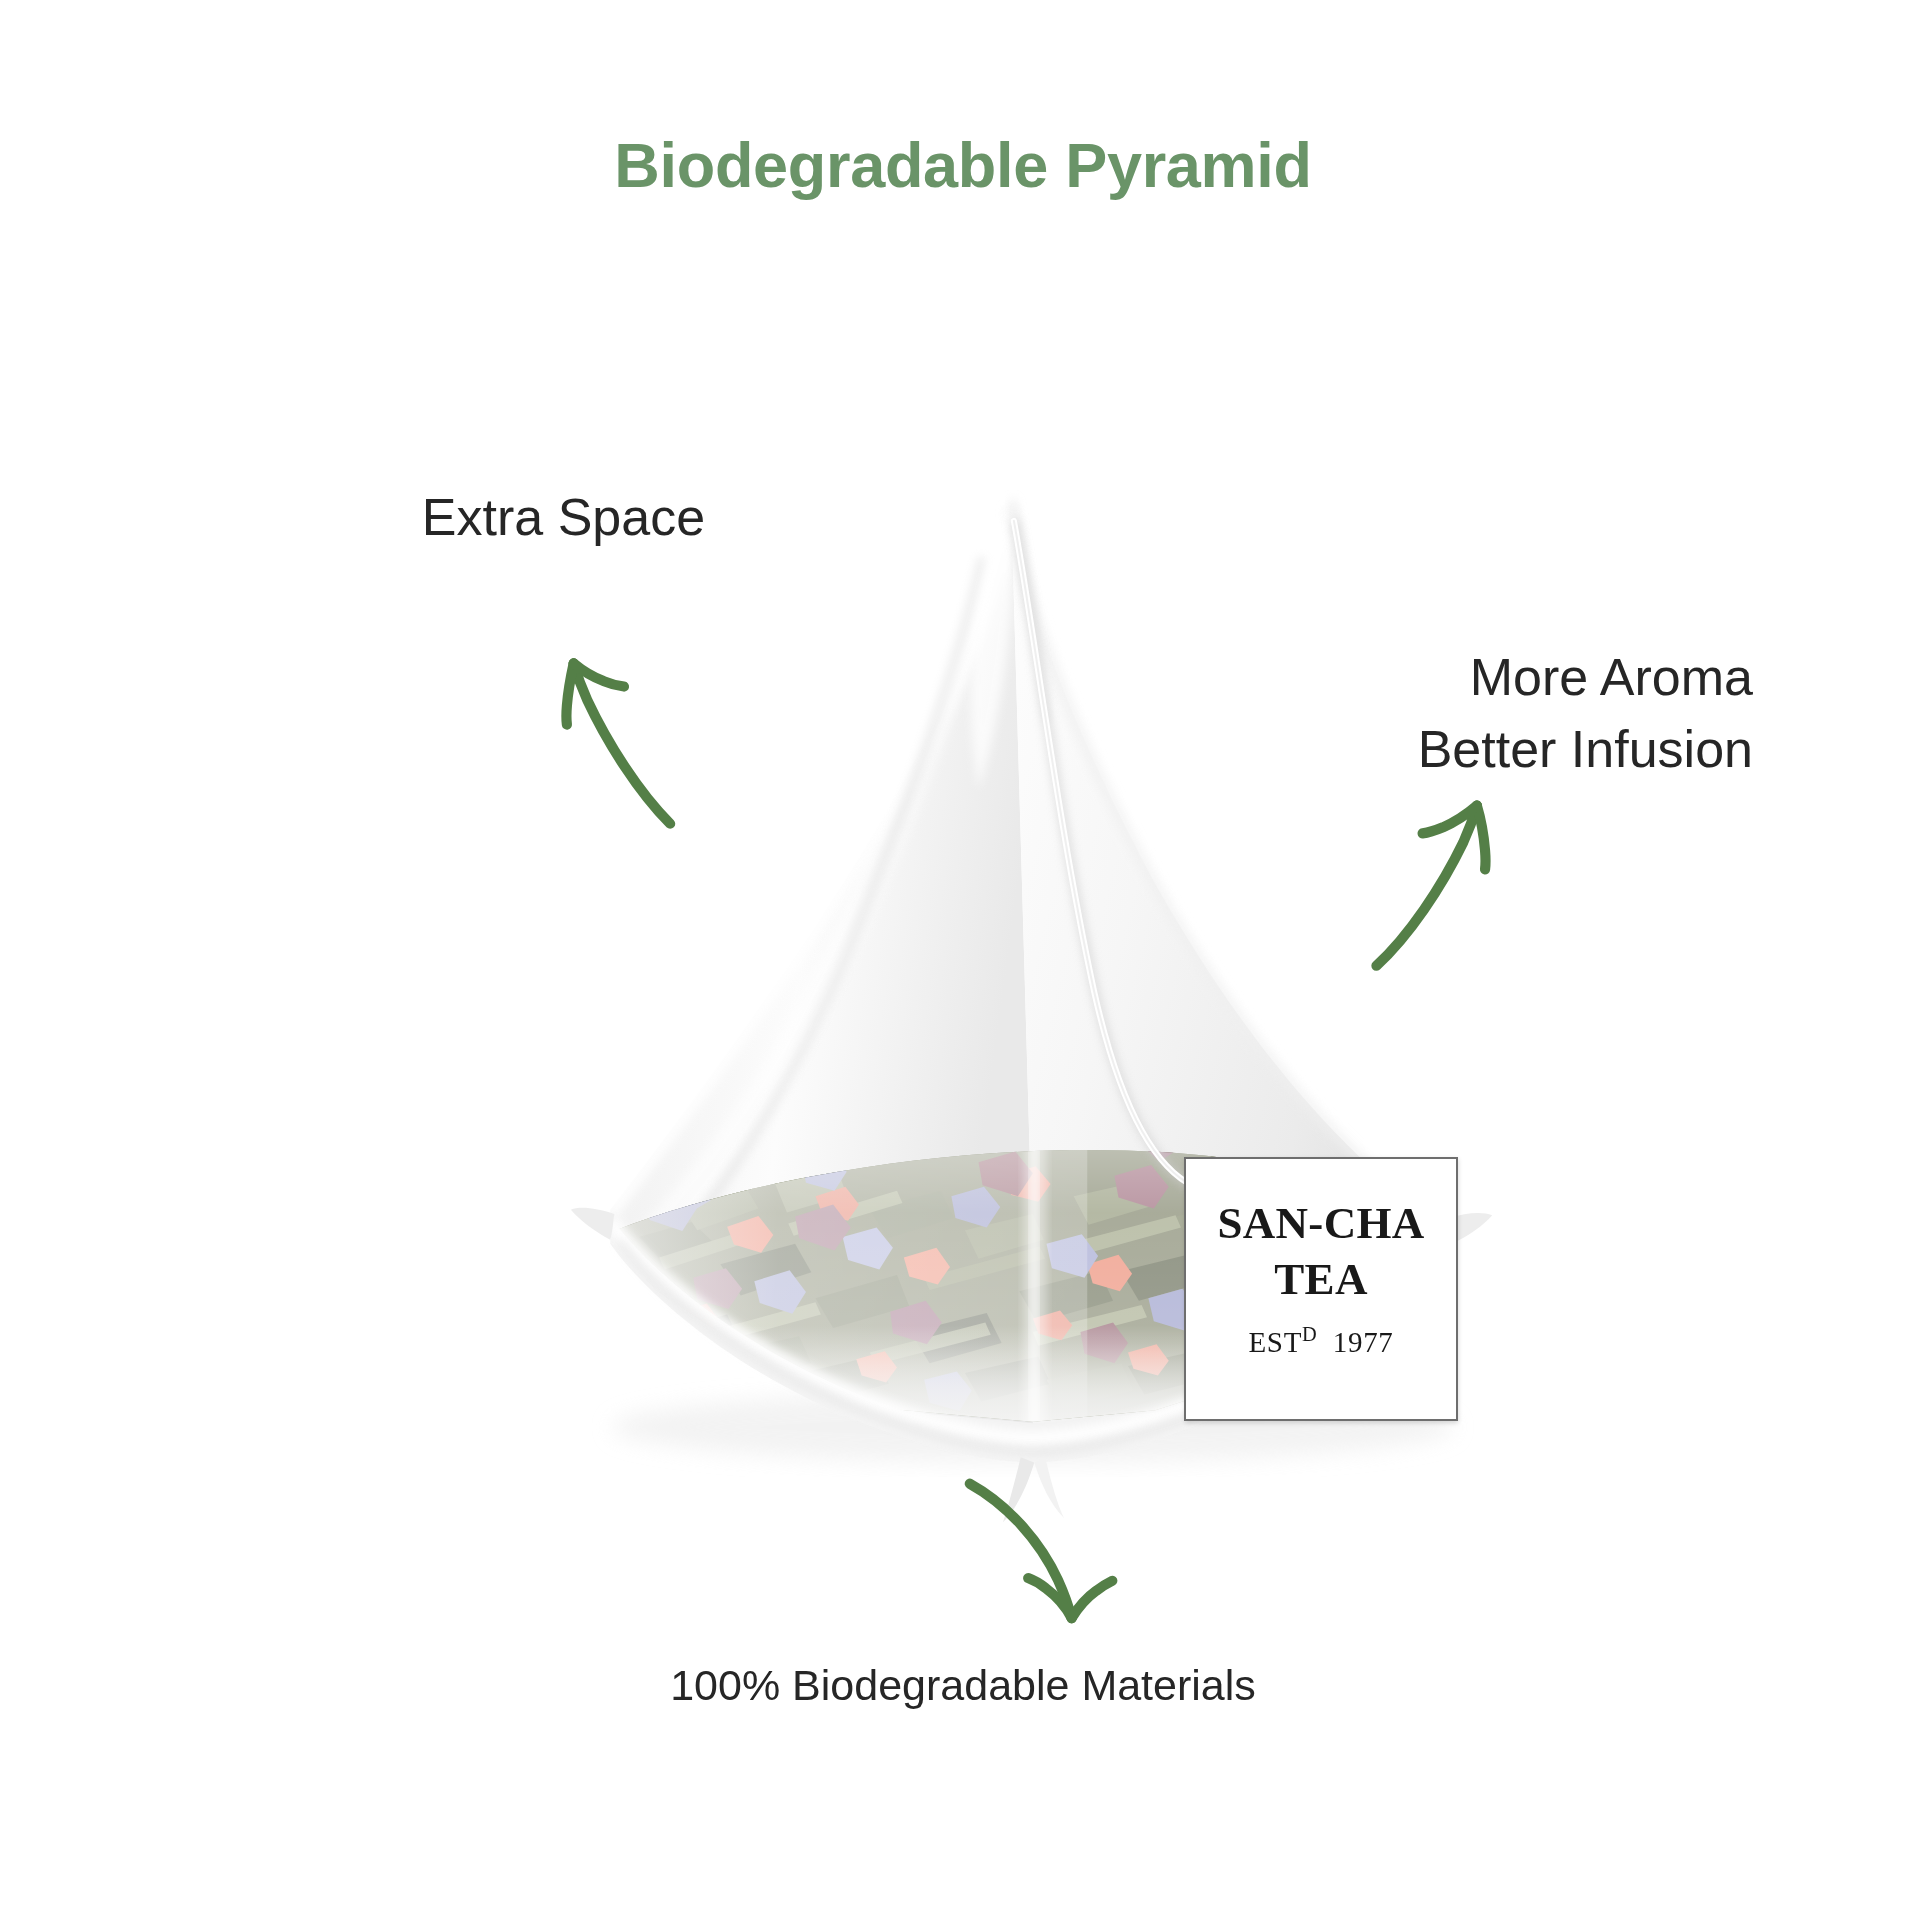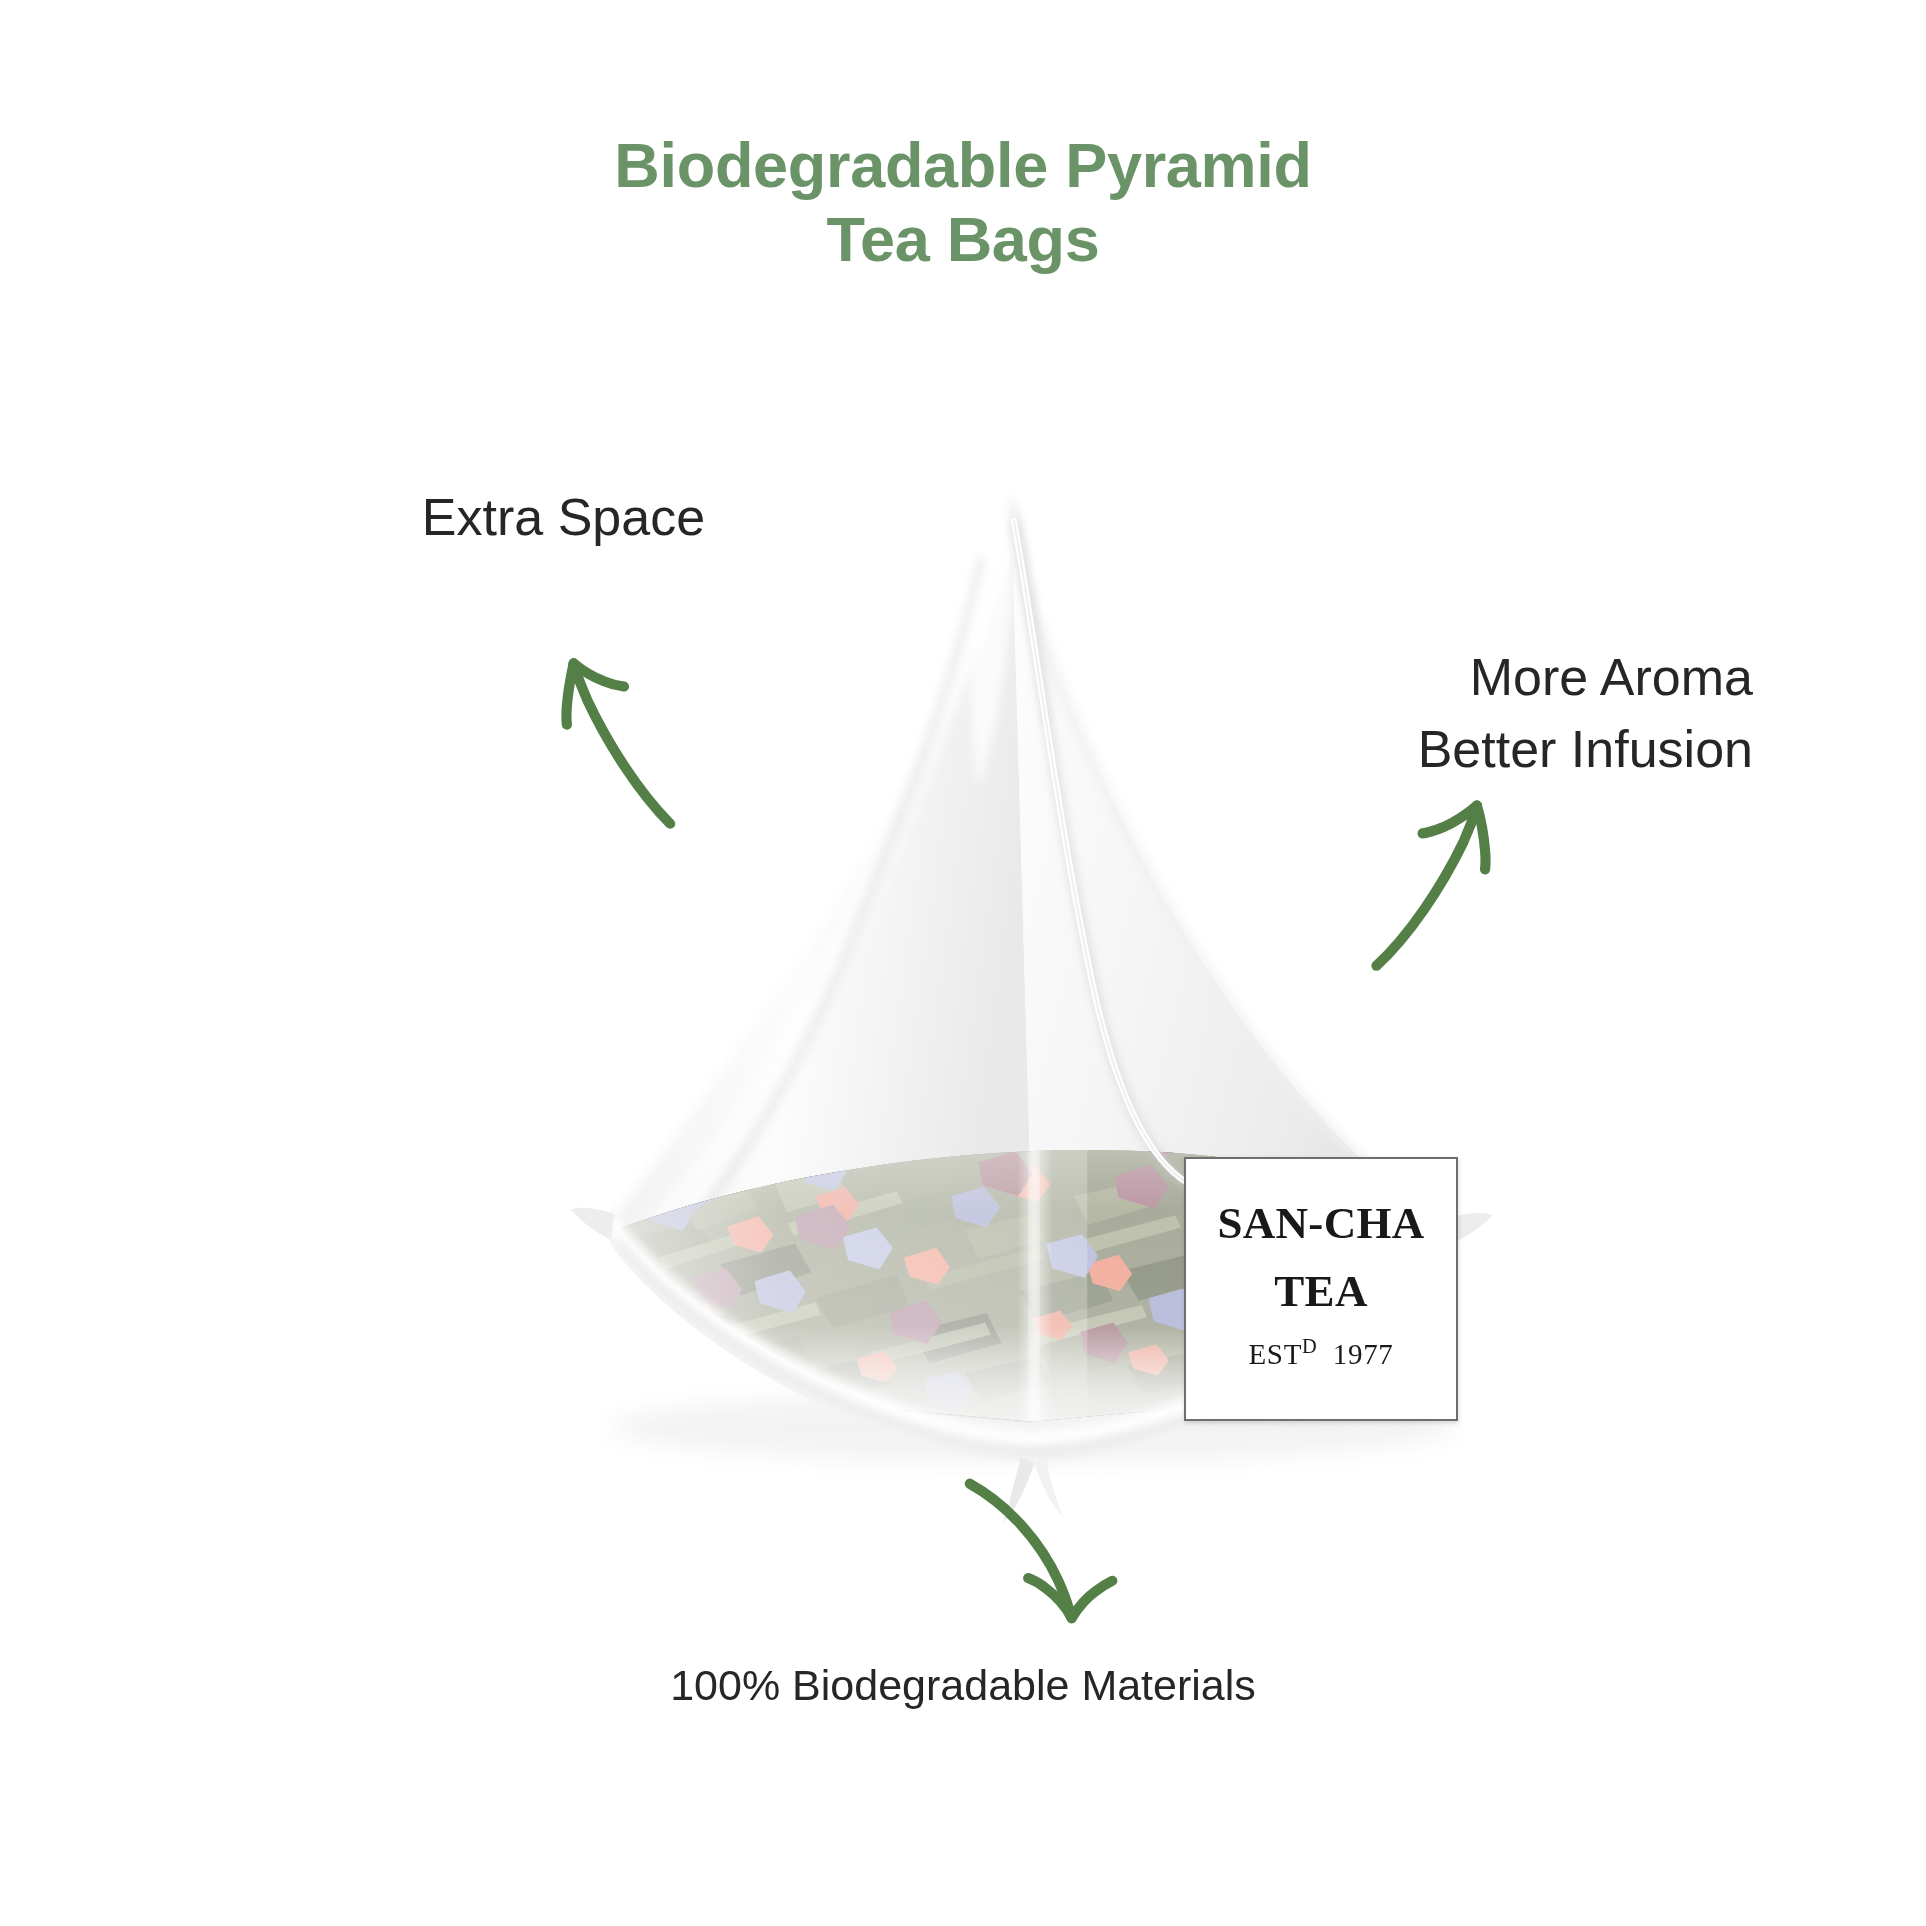--- a/index.html
+++ b/index.html
@@ -110,21 +110,21 @@
   }
   #tag .brand1,
   #tag .brand2 {
     font-family: "Liberation Serif", serif;
     font-weight: bold;
     color: #191919;
     font-size: 45px;
     line-height: 1.04;
     letter-spacing: 0.3px;
   }
-  #tag .brand2 { margin-top: 21px; }
+  #tag .brand2 { margin-top: 9px; }
   #tag .estd {
     font-family: "Liberation Serif", serif;
     font-weight: normal;
     color: #191919;
     font-size: 29px;
     margin-top: 20.4px;
     letter-spacing: 0.7px;
   }
   #tag .estd .sup {
     font-size: 20.4px;
@@ -132,21 +132,20 @@
     letter-spacing: 0;
   }
 </style>
 </head>
 <body>
 
 <div id="stage">
 
   <div class="title">
     <span class="l1">Biodegradable Pyramid</span>
-    <span class="l2">Tea Bags</span>
   </div>
 
   <div id="teabag">
     <svg width="1155" height="1060" viewBox="0 0 1700 1560" xmlns="http://www.w3.org/2000/svg">
       <defs>
 
         <linearGradient id="gLeft" x1="0" y1="0" x2="1" y2="0.3">
           <stop offset="0%" stop-color="#e3e3e3"></stop>
           <stop offset="22%" stop-color="#f2f2f2"></stop>
           <stop offset="55%" stop-color="#fcfcfc"></stop>

